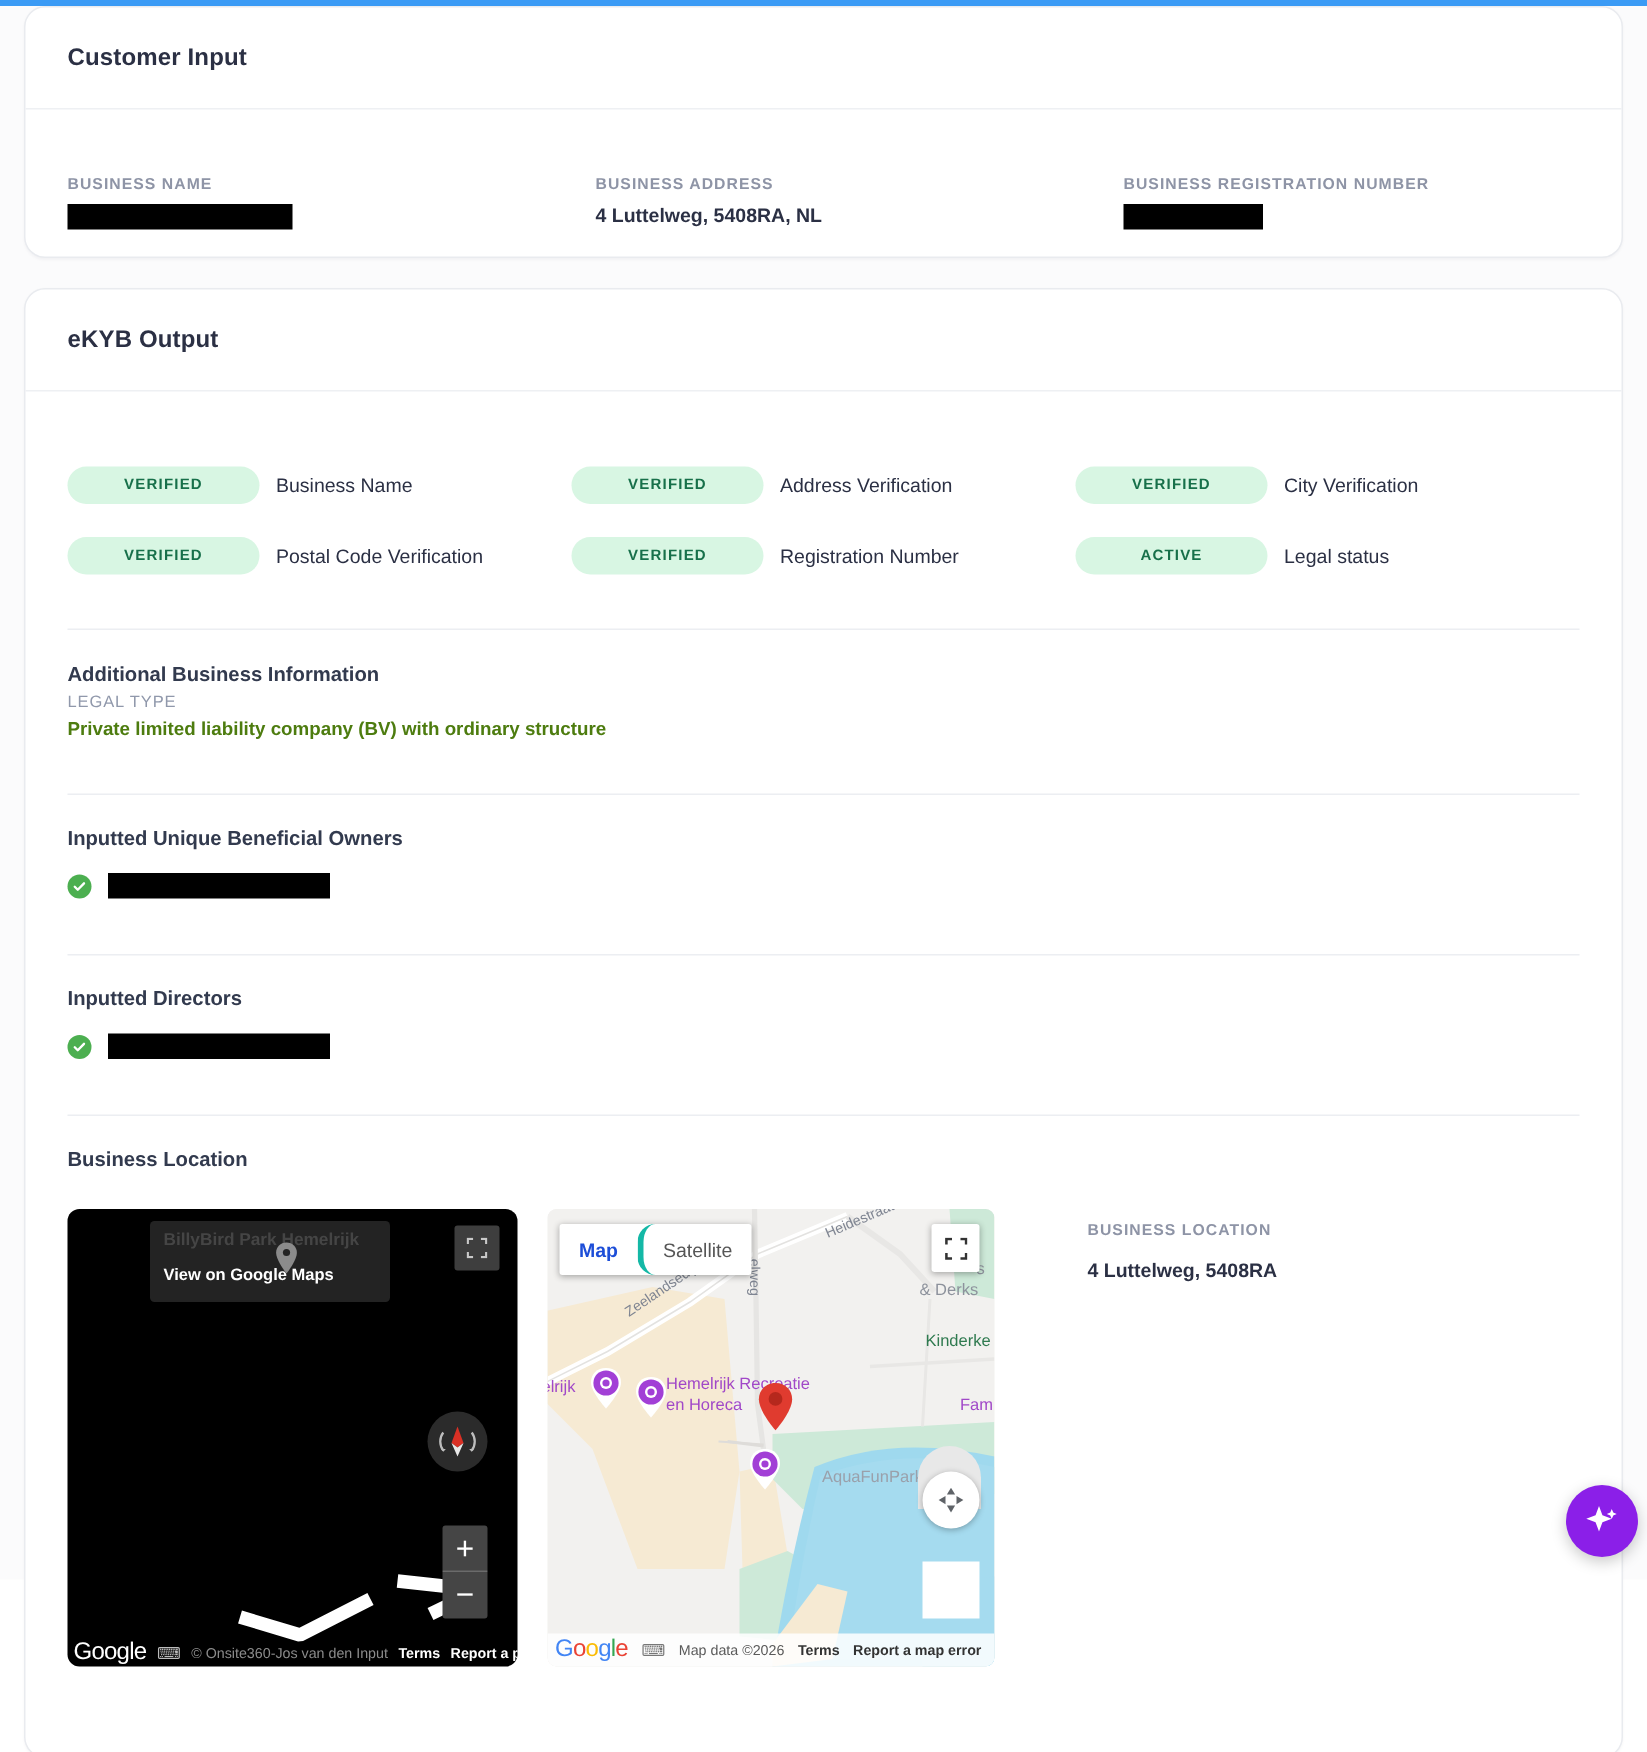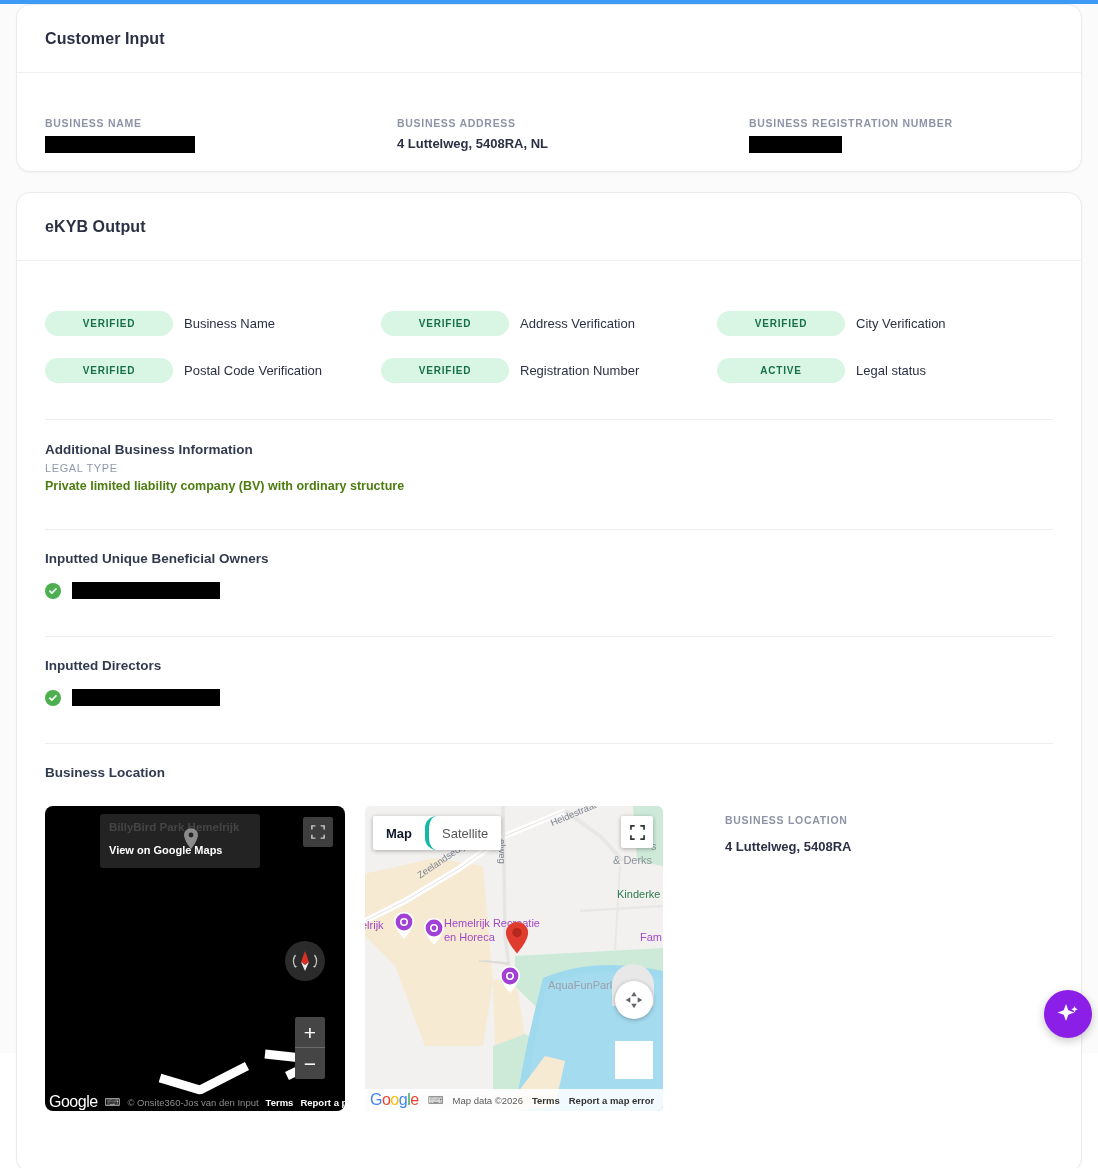--- a/index.html
+++ b/index.html
@@ -131,21 +131,21 @@
     border-radius: 6px; overflow: hidden; background: #f2f1ef;
   }
   .gmap-toggle {
     position: absolute; left: 8px; top: 10px; height: 34px; display: flex;
     background: #fff; border-radius: 2px; box-shadow: 0 1px 4px rgba(0,0,0,.3); z-index: 6;
   }
   .gmap-toggle div {
     padding: 0 13px; display: flex; align-items: center;
     font-size: 13px; color: #565656;
   }
-  .gmap-toggle div.active { font-weight: 700; color: #0f172a; }
+  .gmap-toggle div.active { font-weight: 700; color: #1d4ed8; }
   .gmap-toggle div + div { border-left: 4px solid #14b8a6; border-radius: 12px; }
   .gmap-fs {
     position: absolute; right: 10px; top: 10px; width: 32px; height: 32px;
     background: #fff; border-radius: 2px; box-shadow: 0 1px 4px rgba(0,0,0,.3);
     display: flex; align-items: center; justify-content: center; z-index: 6;
   }
   .gmap-pan {
     position: absolute; right: 10px; top: 175px; width: 38px; height: 38px;
     background: #fff; border-radius: 50%; box-shadow: 0 1px 4px rgba(0,0,0,.3);
     display: flex; align-items: center; justify-content: center; z-index: 6;

